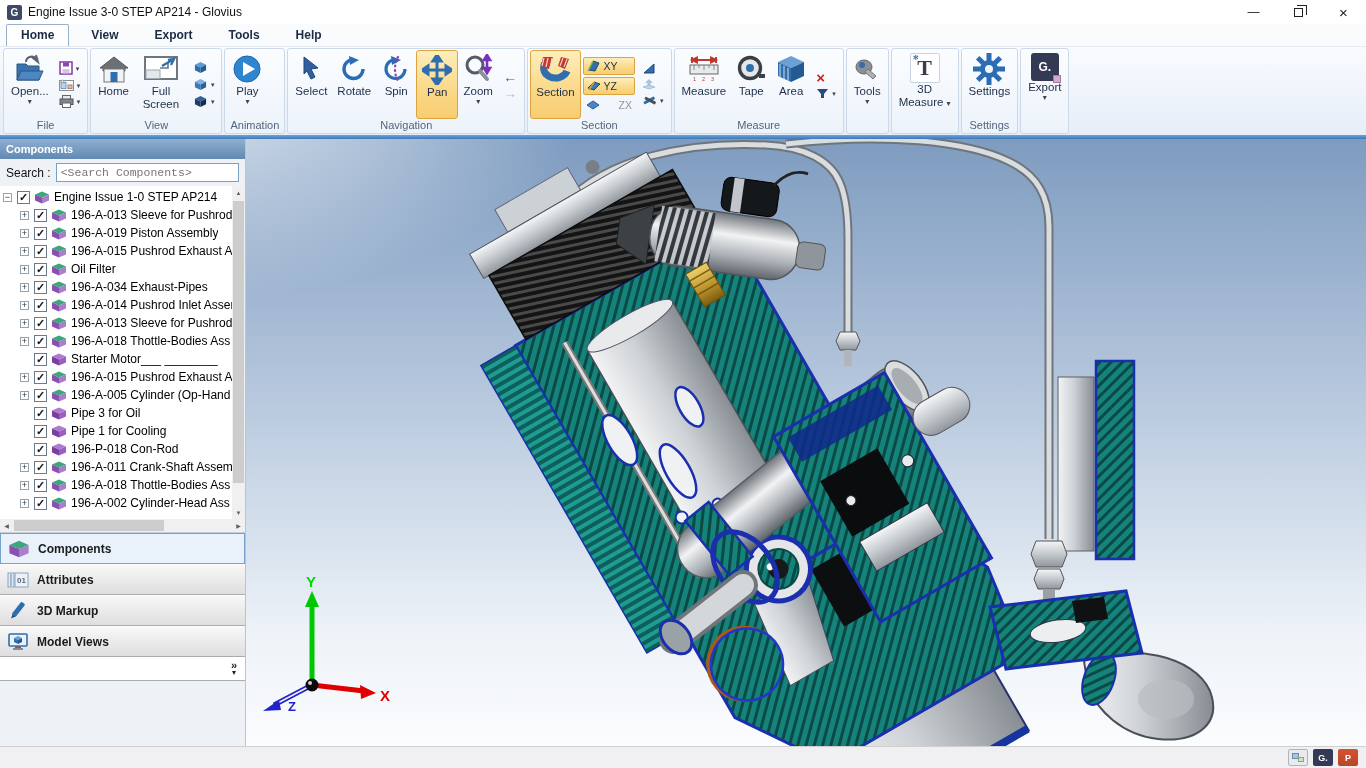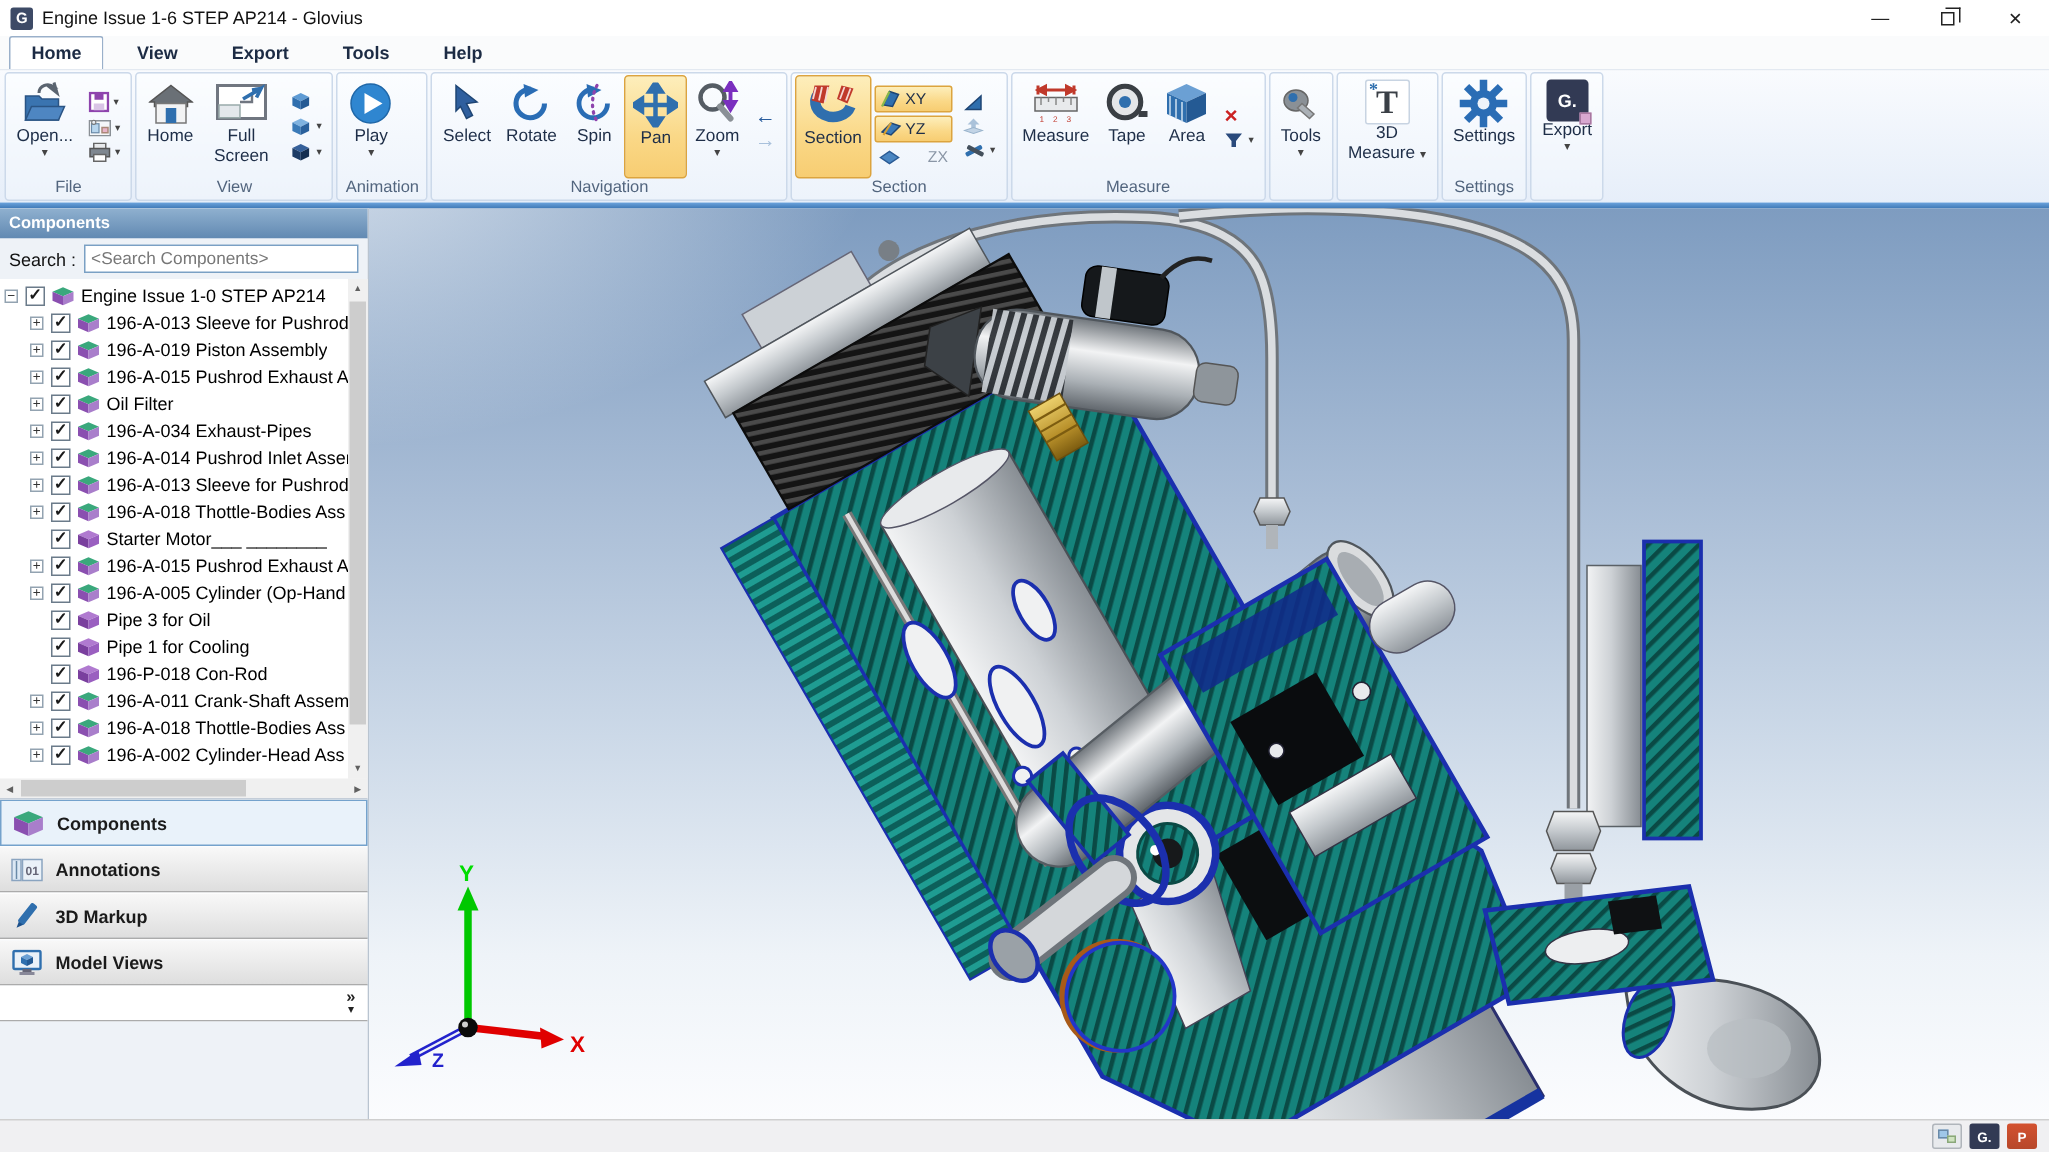--- a/index.html
+++ b/index.html
@@ -45,21 +45,21 @@
   .wrap40{width:44px;white-space:normal;}
   .bluebar{height:4px;background:linear-gradient(#6ba3dd,#3e78b5);}
 
   
   .main{display:flex;height:607px;}
   .leftpanel{width:246px;background:#eef2f7;border-right:1px solid #b9c4d0;display:flex;flex-direction:column;}
   .panel-header{height:20px;background:linear-gradient(#8fb0cf,#6189b2);color:#fff;
     font-size:11px;font-weight:bold;display:flex;align-items:center;padding-left:6px;}
   .searchrow{height:27px;display:flex;align-items:center;padding:0 6px;background:#eef2f7;font-size:12px;color:#111;}
   .searchrow input{flex:1;height:19px;margin-left:5px;border:1px solid #7aa0c4;font-size:11.5px;
-    padding:0 4px;color:#333;font-family:Liberation Sans, sans-serif;}
+    padding:0 4px;color:#333;font-family:Liberation Mono, monospace;}
   .searchrow input::placeholder{color:#777;}
   .treewrap{height:347px;background:#fff;position:relative;border-bottom:1px solid #c4cdd8;}
   .tree{position:absolute;left:0;top:0;right:13px;bottom:13px;overflow:hidden;padding-top:2px;}
   .tree-row{height:18px;display:flex;align-items:center;white-space:nowrap;font-size:12px;color:#000;}
   .expander{width:9px;height:9px;border:1px solid #93a3b1;background:#fff;display:inline-flex;
     align-items:center;justify-content:center;margin-right:5px;flex:0 0 9px;}
   .exp-glyph{font-size:9px;line-height:7px;color:#333;}
   .cbx{width:13px;height:13px;border:1px solid #6b7b8a;background:#fff;display:inline-flex;
     align-items:center;justify-content:center;margin-right:4px;flex:0 0 13px;}
   .check{font-size:11px;line-height:11px;color:#1a1a1a;font-weight:bold;}
@@ -107,21 +107,21 @@
   .sticon.glv{background:#323a54;color:#fff;}
   .sticon.ppt{background:linear-gradient(#d35230,#b7472a);color:#fff;}
 
   .icon-svg{display:block;}
 </style>
 </head>
 <body>
 
 <div class="titlebar">
   <span class="appicon">G</span>
-  <span class="wintitle">Engine Issue 1-6 STEP AP214 - Glovius</span>
+  <span class="wintitle">Engine Issue 3-0 STEP AP214 - Glovius</span>
   <div class="wincontrols">
     <span class="winbtn">—</span>
     <span class="winbtn">
         <span class="restore-box"></span>
       </span>
     <span class="winbtn" style="font-size:15px;">×</span>
   </div>
 </div>
 
 <div class="menubar">
@@ -866,21 +866,21 @@
 
     <span class="ticon">
       <svg width="22" height="16" viewBox="0 0 22 16">
         <rect x="1" y="1" width="6" height="14" fill="#dce8f4" stroke="#8aa4c0"></rect>
         <line x1="4" y1="2" x2="4" y2="14" stroke="#6a8aa8"></line>
         <rect x="8" y="1" width="13" height="14" fill="#eaf1f8" stroke="#8aa4c0"></rect>
         <text x="10" y="11" font-size="8" fill="#667">01</text>
       </svg>
           </span>
 
-    <span class="tab-label">Annotations</span>
+    <span class="tab-label">Attributes</span>
   </div>
         <div class="sidetab">
 
     <span class="ticon">
       <svg width="18" height="18" viewBox="0 0 18 18">
         <rect x="7" y="-1" width="5" height="16" rx="1.5" transform="rotate(38 9 7)" fill="#2f6fae"></rect>
         <polygon points="2,16.5 6.5,14.5 3.5,12.5" fill="#1b4f8a"></polygon>
       </svg>
           </span>
 

